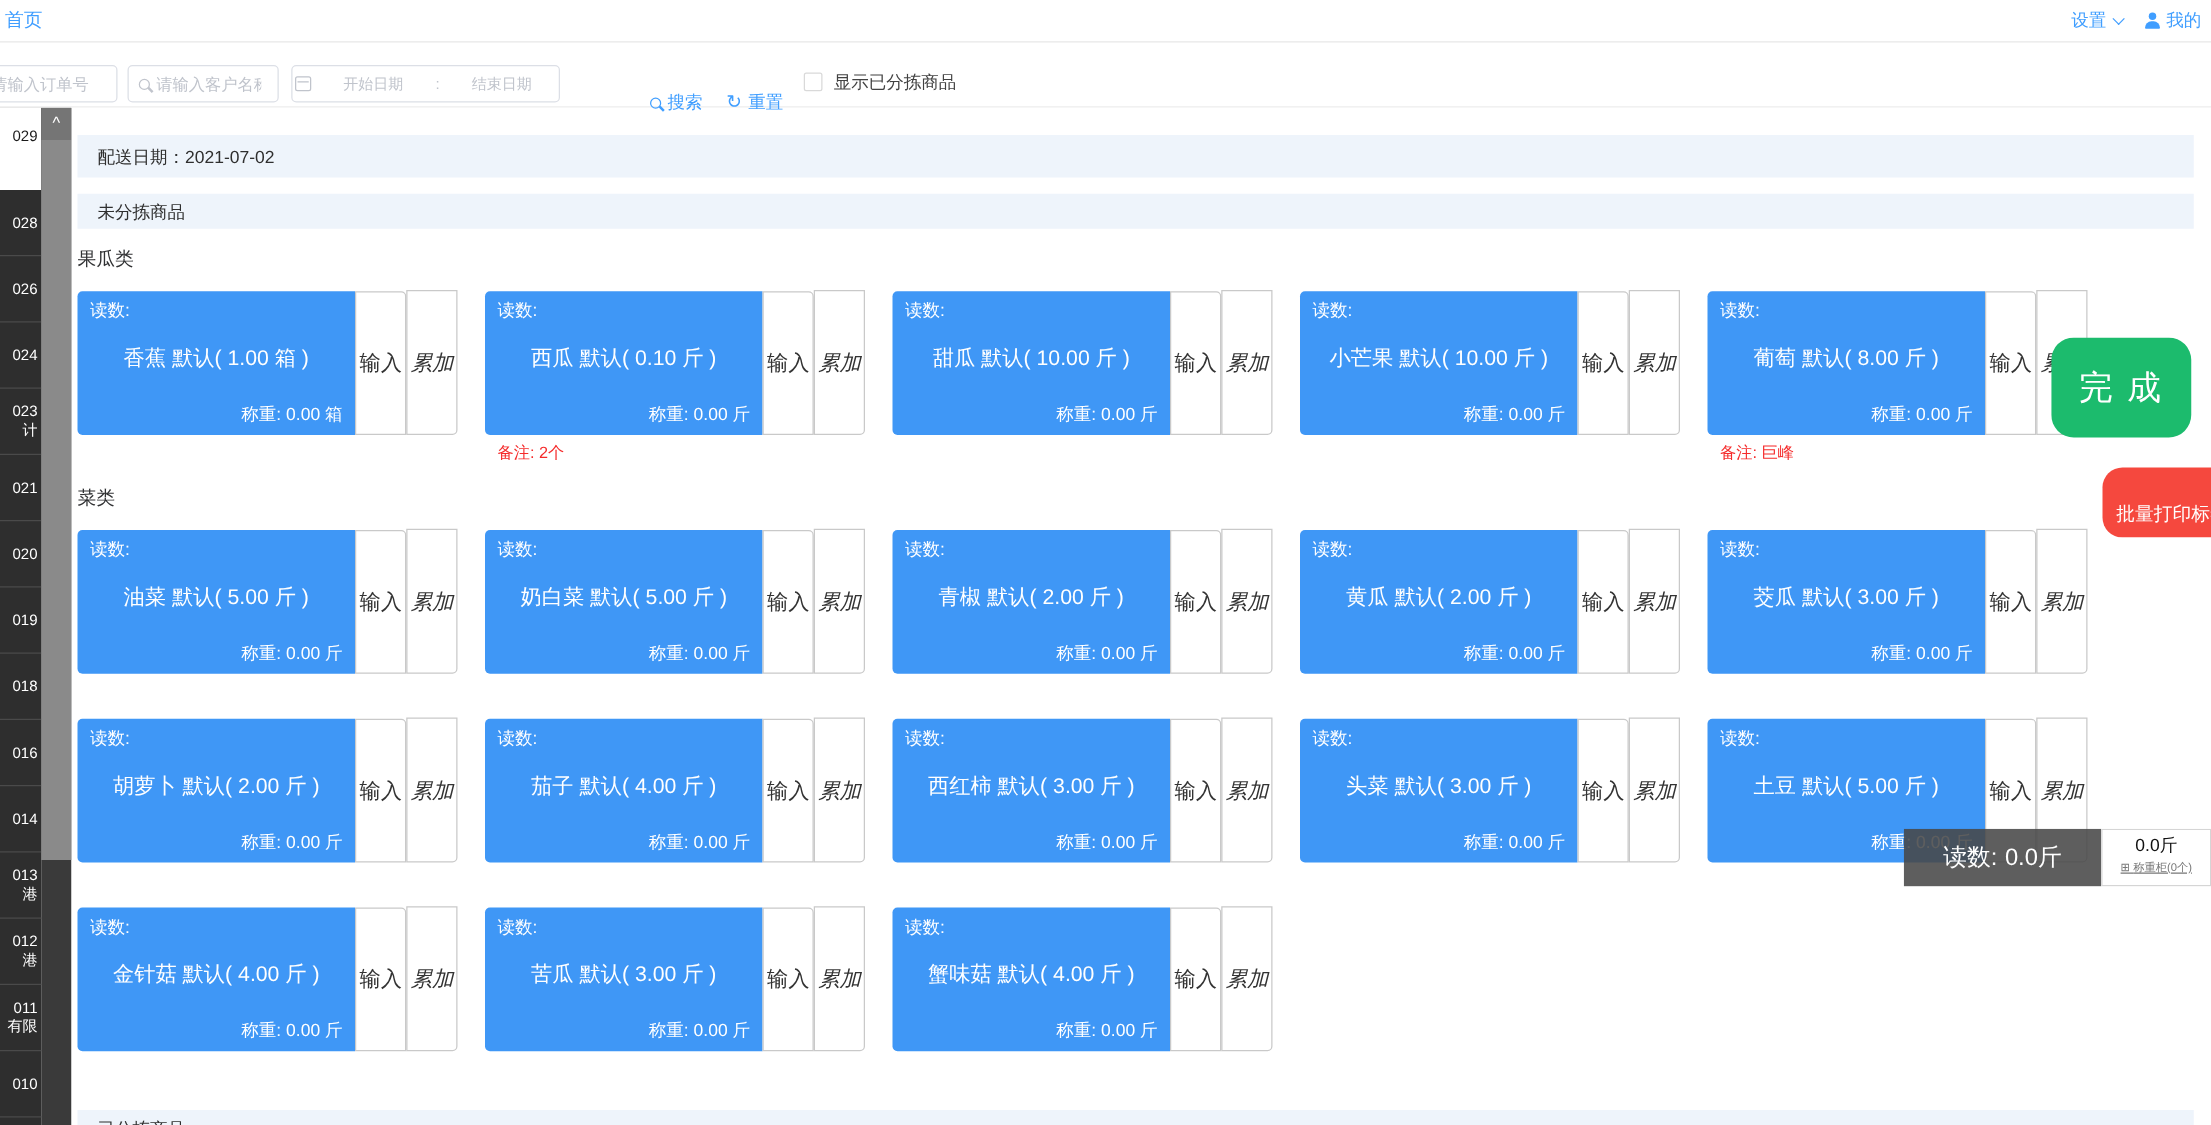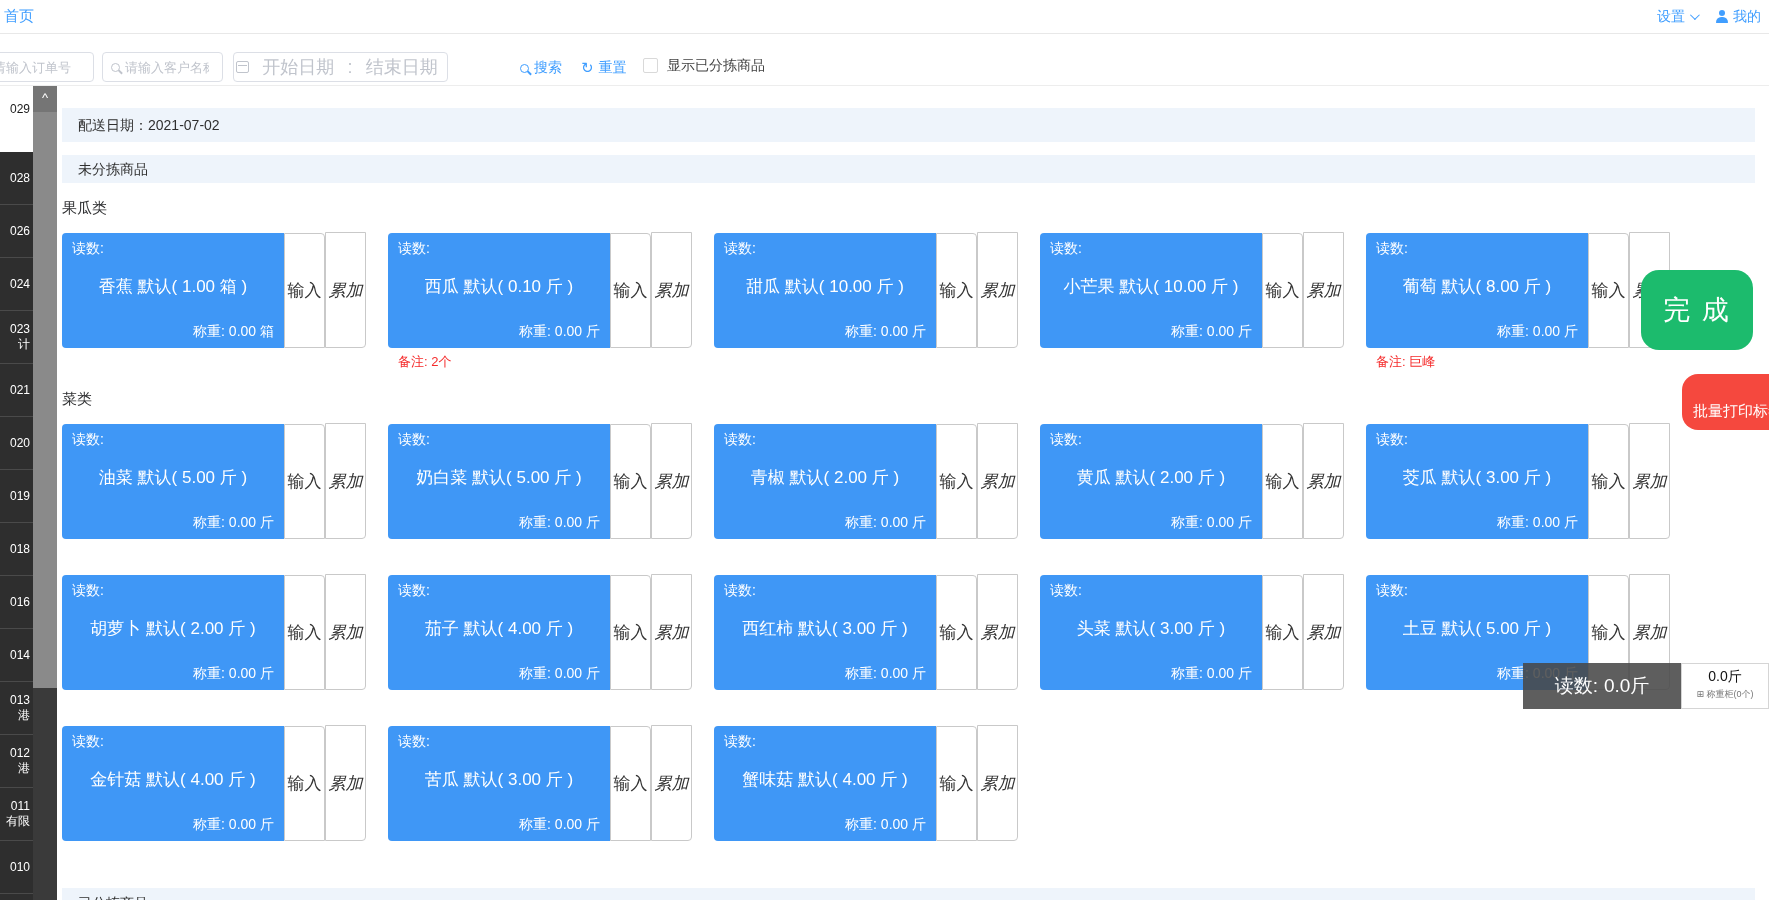--- a/index.html
+++ b/index.html
@@ -24,25 +24,25 @@
   .f-input{position:absolute;top:18px;height:30px;border:1px solid #dcdfe6;border-radius:4px;font-size:13px;color:#333;background:#fff;}
   .f-input::placeholder{color:#c0c4cc;}
   .order-input{left:-18px;width:112px;padding:0 10px;}
   .cust-wrap{position:absolute;top:18px;left:102px;width:121px;height:30px;border:1px solid #dcdfe6;border-radius:4px;display:flex;align-items:center;padding-left:8px;gap:5px;background:#fff;}
   .cust-input{border:none;outline:none;width:84px;font-size:13px;color:#333;}
   .cust-input::placeholder{color:#c0c4cc;}
   .mag{width:9px;height:9px;border:1.5px solid #c0c4cc;border-radius:50%;position:relative;display:inline-block;flex:none;}
   .mag::after{content:"";position:absolute;width:5px;height:1.5px;background:#c0c4cc;right:-4px;bottom:-2px;transform:rotate(45deg);}
   .mag.blue{border-color:var(--primary_blue);}
   .mag.blue::after{background:var(--primary_blue);}
-  .date-box{position:absolute;top:18px;left:233px;width:215px;height:30px;border:1px solid #dcdfe6;border-radius:4px;display:flex;align-items:center;padding:0 2px;gap:6px;color:#c0c4cc;font-size:18px;background:#fff;}
+  .date-box{position:absolute;top:18px;left:233px;width:215px;height:30px;border:1px solid #dcdfe6;border-radius:4px;display:flex;align-items:center;padding:0 2px;gap:6px;color:#c0c4cc;font-size:12px;background:#fff;}
   .cal{width:13px;height:12px;border:1px solid #c0c4cc;border-radius:2px;position:relative;flex:none;}
   .cal::before{content:"";position:absolute;left:1px;right:1px;top:2.5px;height:1px;background:#c0c4cc;}
   .date-box .dph{flex:1;text-align:center;}
-  .blue-link{position:absolute;top:25px;display:flex;align-items:center;gap:5px;color:var(--primary_blue);font-size:14px;cursor:pointer;}
+  .blue-link{position:absolute;top:39px;display:flex;align-items:center;gap:5px;color:var(--primary_blue);font-size:14px;cursor:pointer;}
   .search-link{left:520px;}
   .reset-link{left:581px;}
   .refresh-glyph{font-size:15px;line-height:14px;}
   .f-check{position:absolute;top:24px;left:643px;width:15px;height:15px;border:1px solid #d9d9d9;border-radius:2px;background:#fff;cursor:pointer;}
   .f-check-label{position:absolute;top:23px;left:667px;font-size:14px;color:#424242;}
 
   
   .sidebar{position:absolute;left:0;top:86px;bottom:0;width:33px;background:var(--sidebar_dark);z-index:15;}
   .side-item{height:53px;border-bottom:1px solid #4a4a4a;color:#fff;font-size:12px;text-align:right;padding:0 3px;display:flex;flex-direction:column;justify-content:center;cursor:pointer;line-height:15px;}
   .side-item.active{background:#fff;color:#1a1a1a;height:66px;justify-content:flex-start;padding-top:16px;border-bottom:none;}
@@ -71,21 +71,21 @@
   .card-btn.b-bottom{border-radius:0 0 4px 0;margin-top:-1px;font-style:italic;}
   .note{position:absolute;left:10px;top:120px;color:var(--note_red);font-size:13px;white-space:nowrap;}
 
   
   .btn-complete{position:fixed;left:1641px;top:270px;width:112px;height:80px;background:var(--complete_green);border-radius:18px;color:#fff;font-size:27px;display:flex;align-items:center;justify-content:center;z-index:50;cursor:pointer;letter-spacing:2px;}
   .btn-batch{position:fixed;left:1641px;top:374px;width:112px;height:56px;background:var(--danger_red);border-radius:16px;color:#fff;font-size:15px;display:flex;align-items:flex-end;justify-content:center;padding-bottom:9px;z-index:50;cursor:pointer;white-space:nowrap;margin-left:41px;}
   .scale-overlay{position:fixed;left:1523px;top:663px;height:46px;display:flex;z-index:60;}
   .scale-dark{width:158px;background:rgba(72,72,72,.88);color:#fff;font-size:19px;display:flex;align-items:center;justify-content:center;gap:6px;}
   .scale-white{width:88px;background:#fff;border:1px solid #d5d5d5;text-align:center;padding-top:4px;}
   .scale-val{font-size:14px;color:#111;}
-  .scale-src{font-size:9px;color:#777;margin-top:2px;white-space:nowrap;}
+  .scale-src{font-size:9px;color:#777;margin-top:2px;white-space:nowrap;text-decoration:underline;}
 </style>
 </head>
 <body>
 
 <div class="topbar">
   <span class="home-tab">首页</span>
   <div class="topbar-right">
     <span class="tb-link">
       <span>设置</span>
       <i class="chev"></i>

